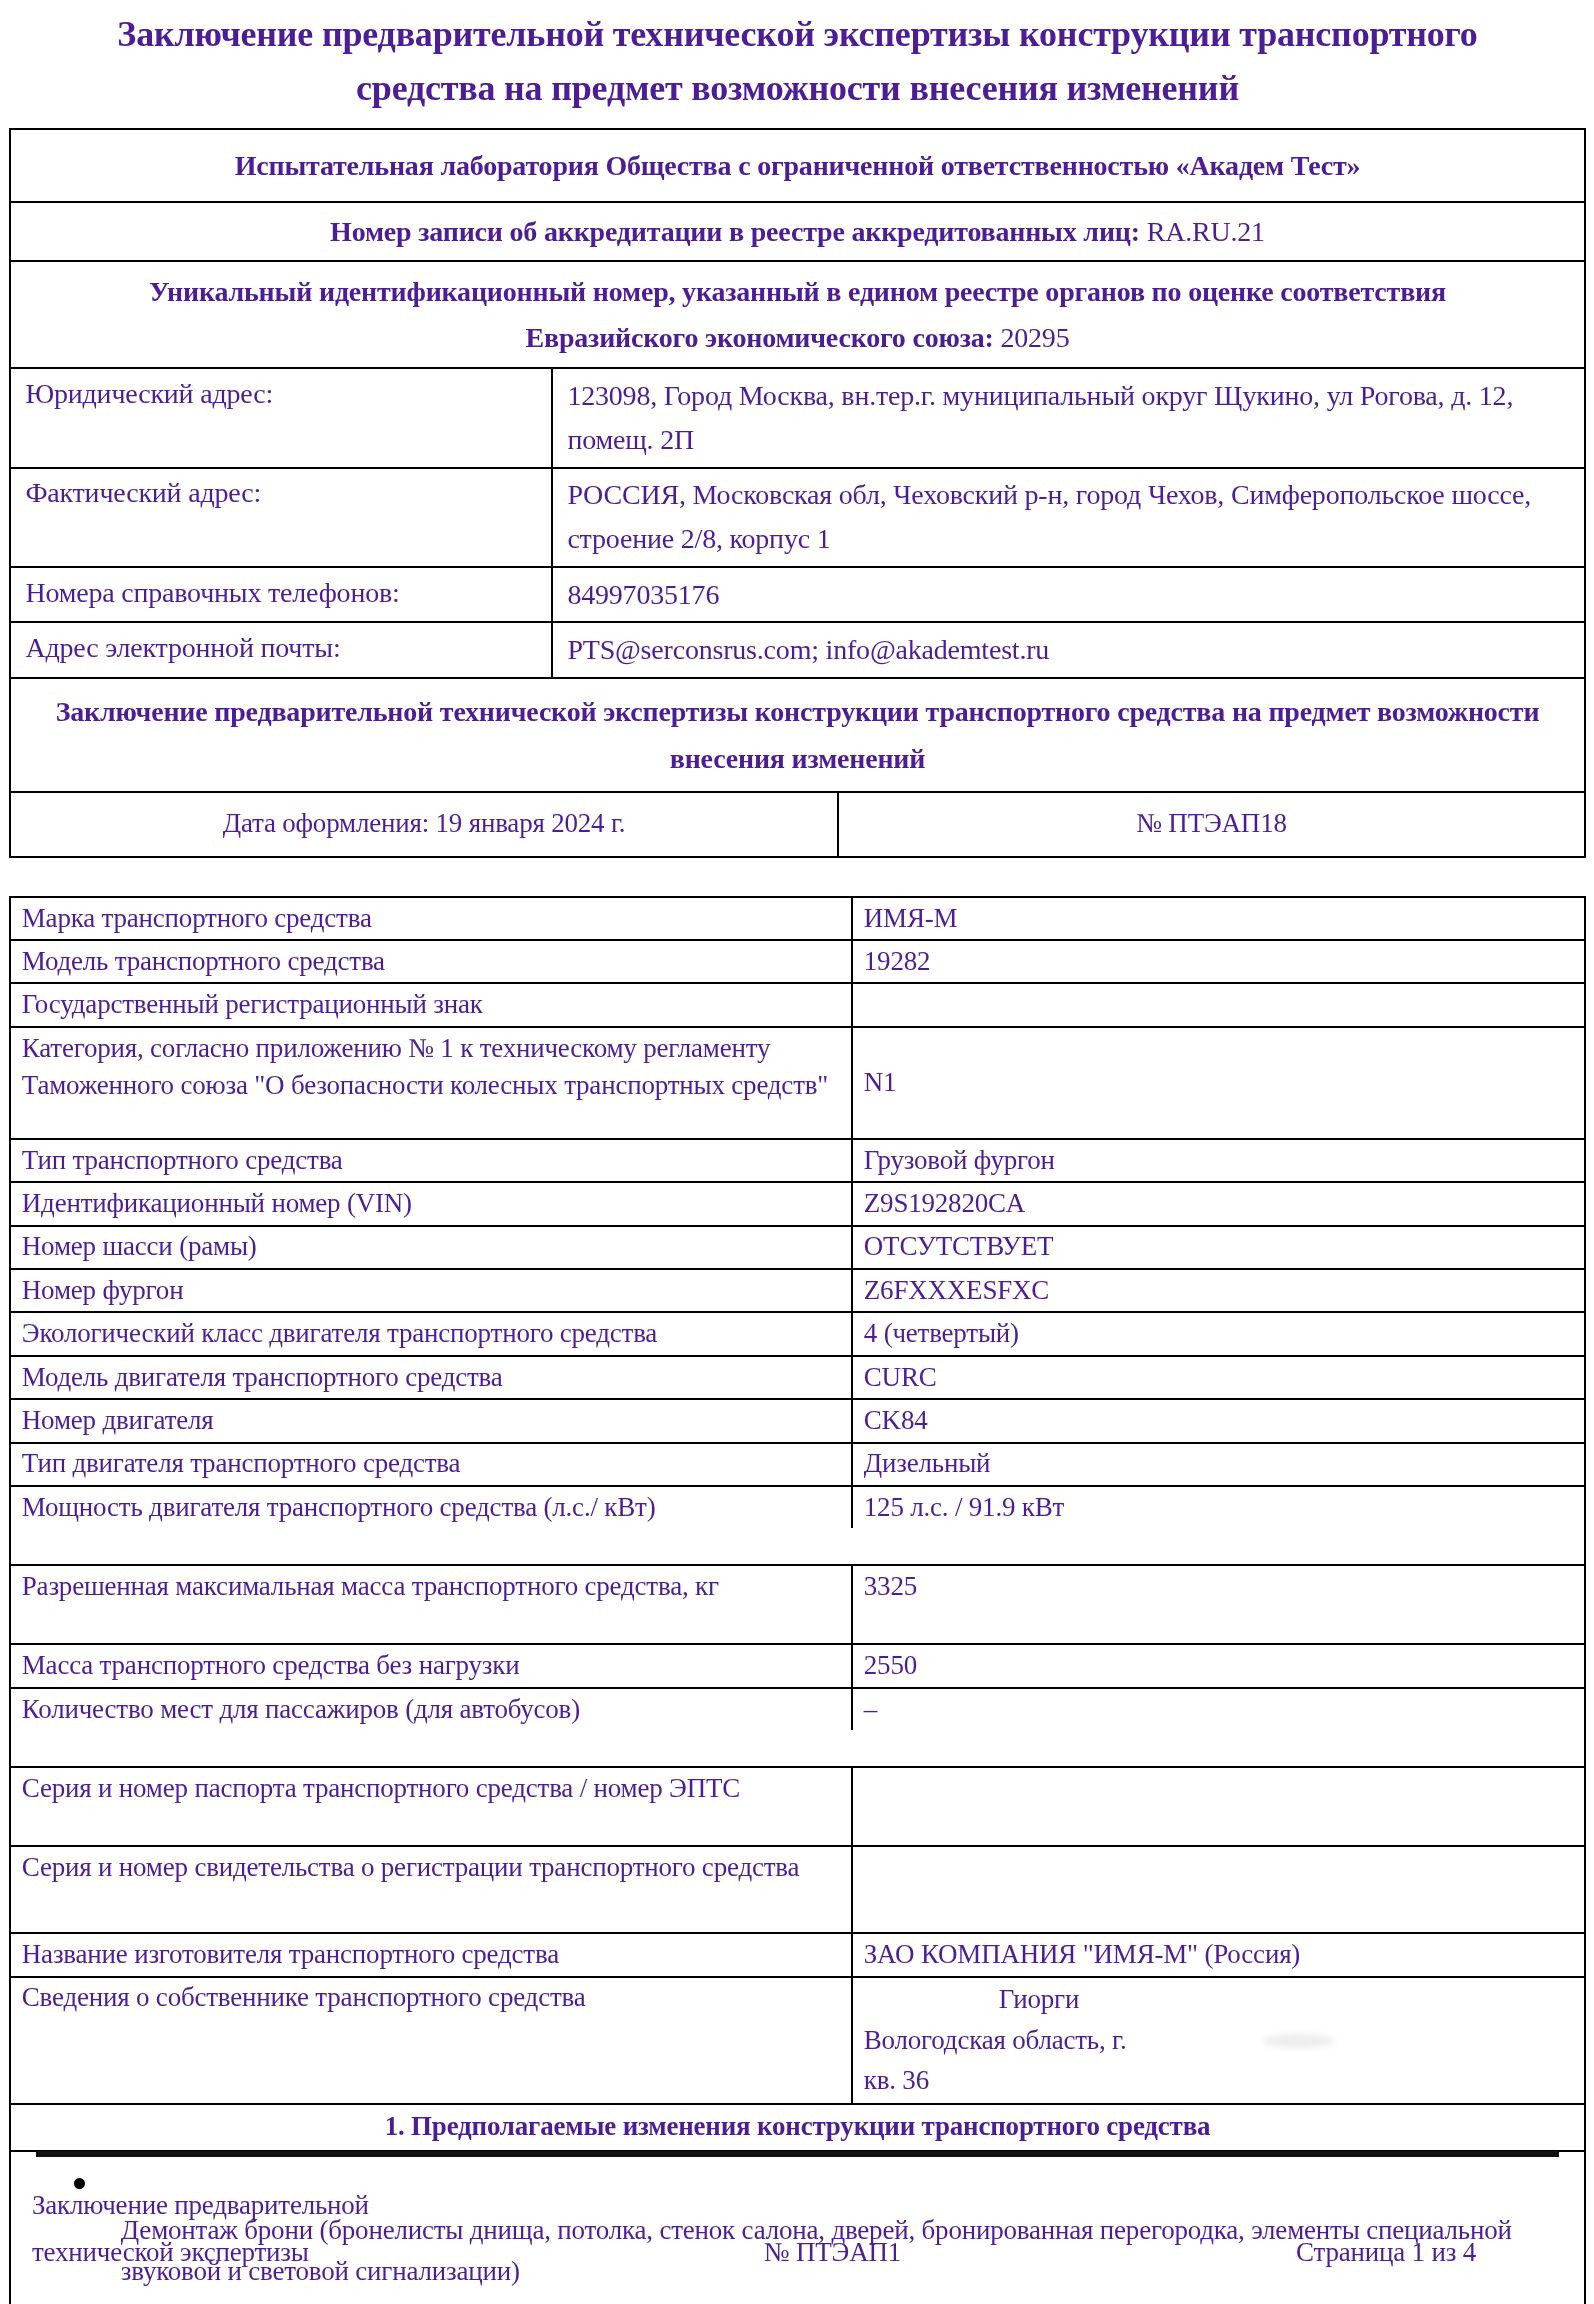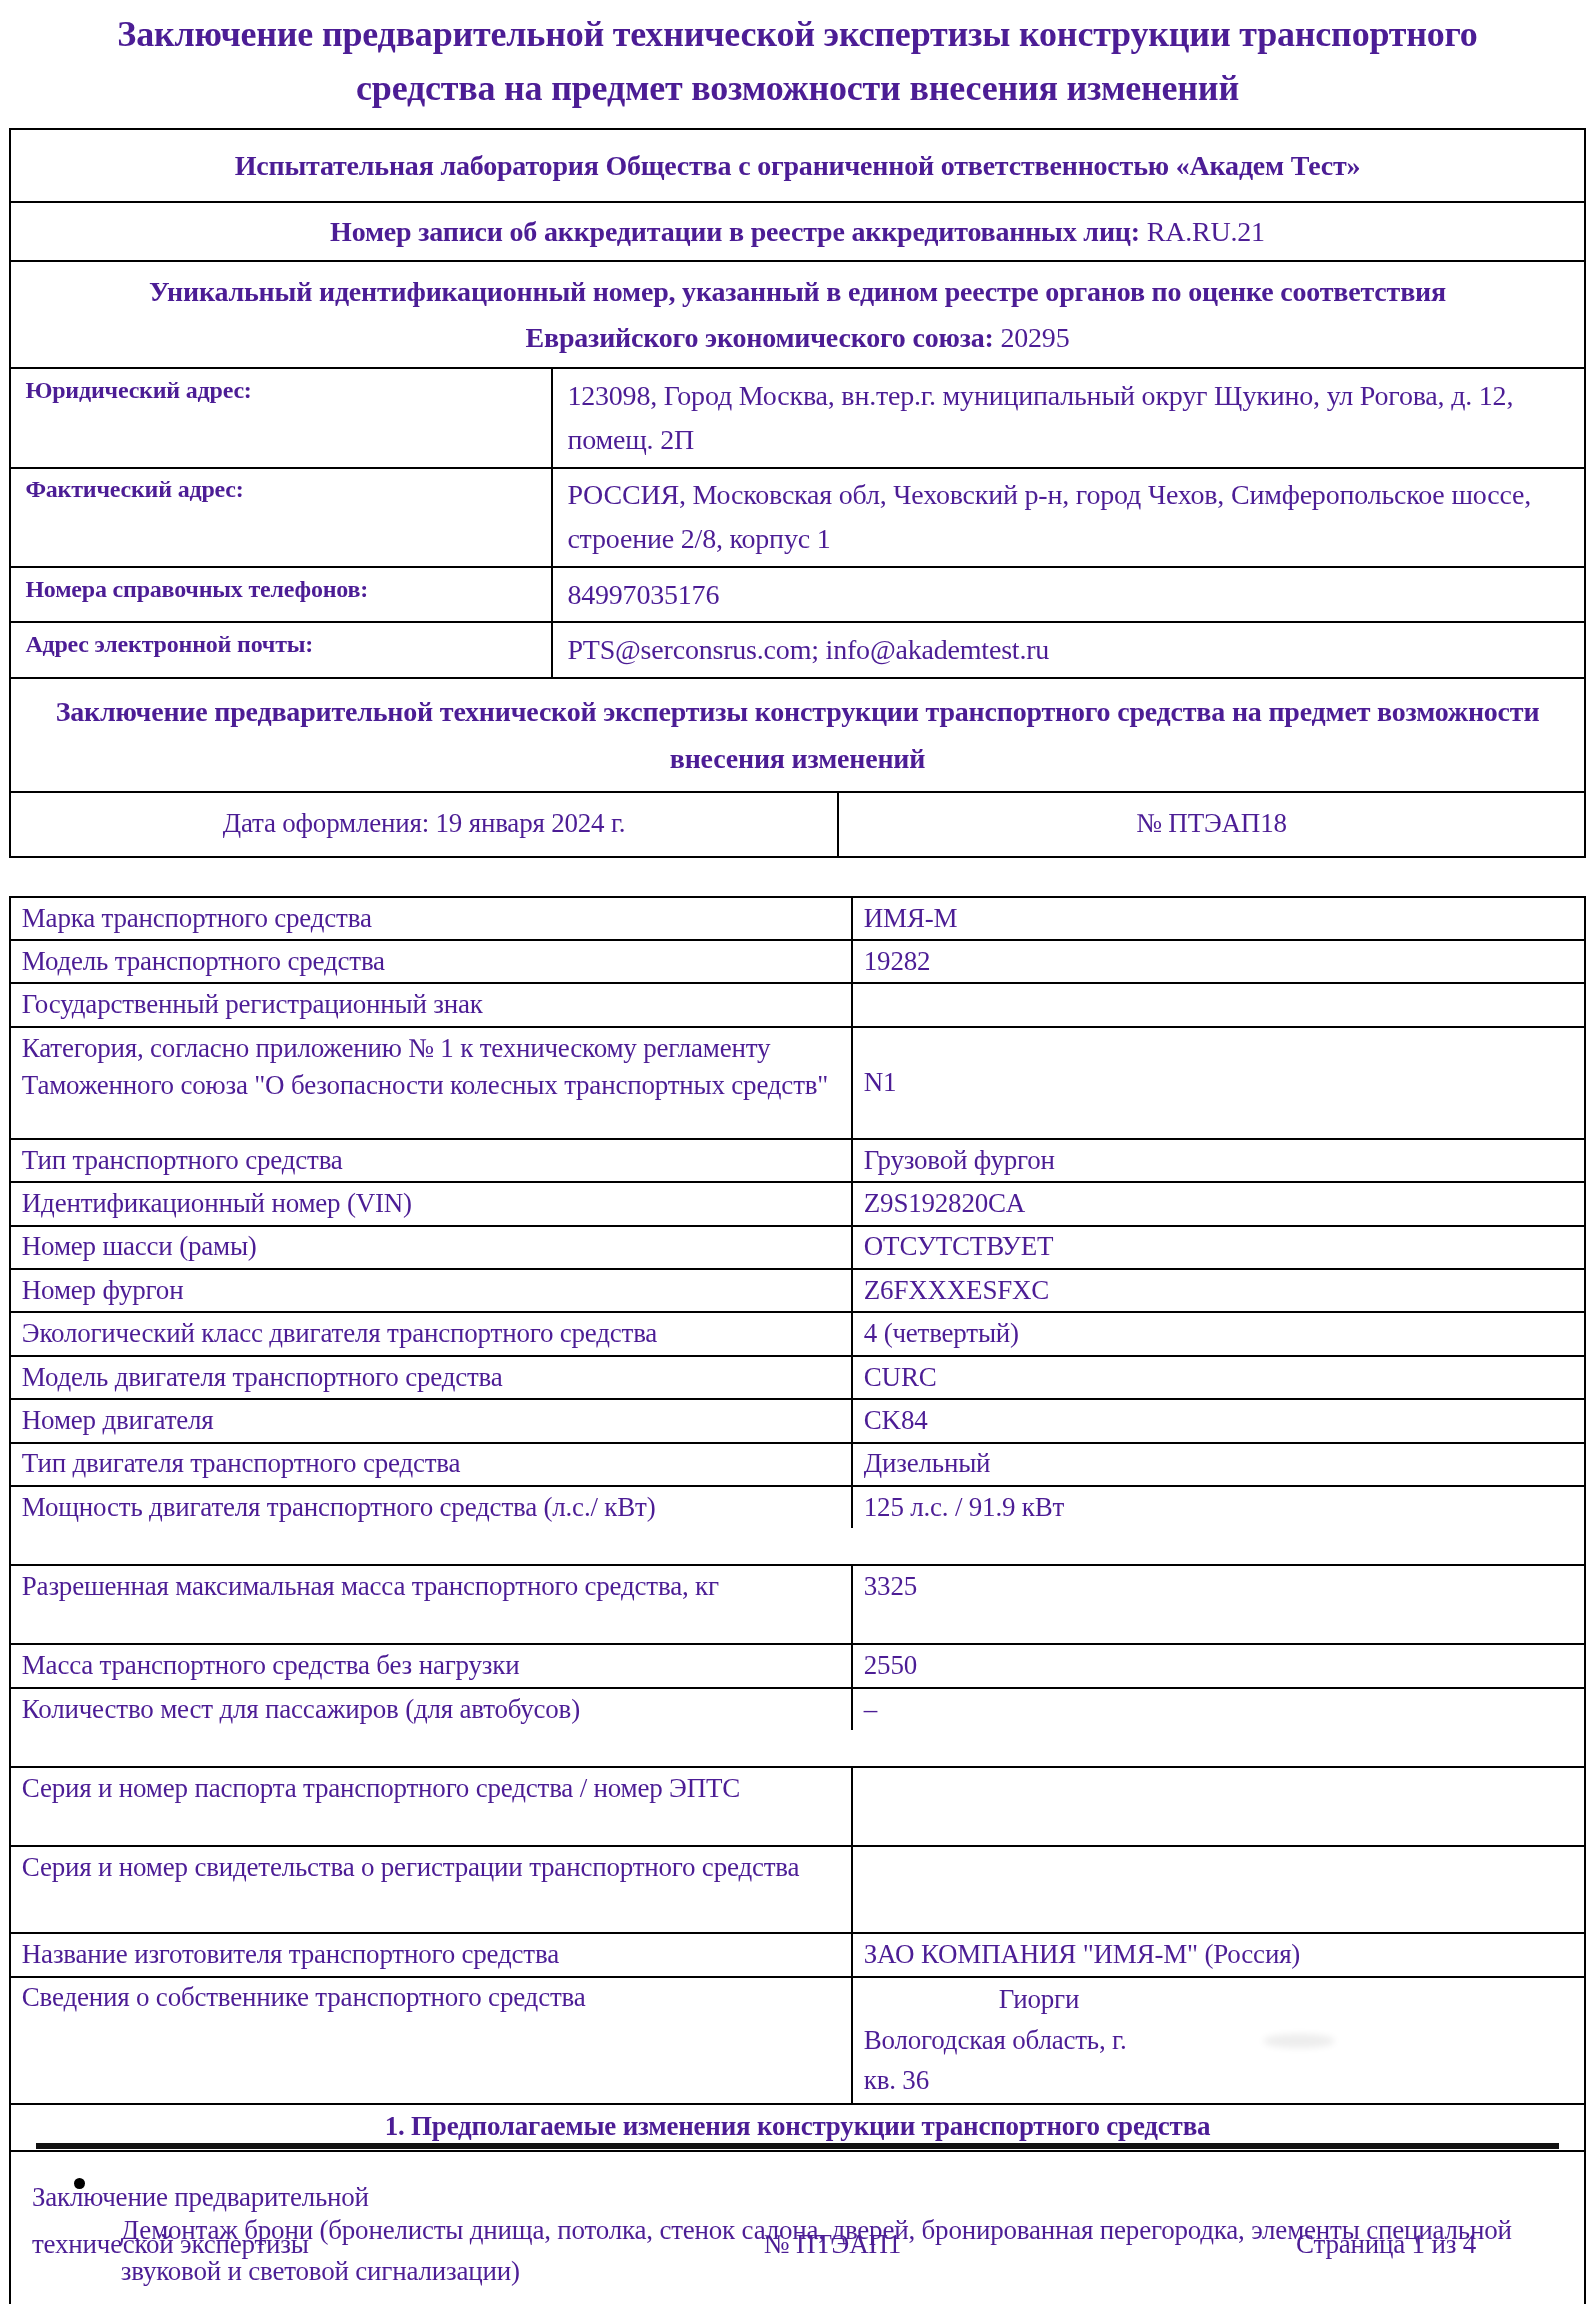--- a/index.html
+++ b/index.html
@@ -29,21 +29,21 @@
 
   
   .t1-span { width: 100%; text-align: center; font-size: 28px; border-radius: 18px; }
   .t1-lab    { font-weight: bold; padding: 16px 18px; }
   .t1-accr   { font-weight: bold; padding: 9px 18px; }
   .t1-unique { font-weight: bold; padding: 7.2px 54px; line-height: 1.62; }
   .val-normal { font-weight: normal; }
   .t1-label {
     flex: 0 0 auto; width: 542px; box-sizing: border-box;
     border-right: 2.7px solid #000;
-    font-weight: bold; font-size: 24px; padding: 4.5px 14.4px;
+    font-weight: normal; font-size: 28px; padding: 4.5px 14.4px;
   }
   .t1-value { flex: 1; font-size: 28px; padding: 4.5px 14.4px; line-height: 1.58; }
   .t1-concl { font-weight: bold; padding: 9px 36px; line-height: 1.68; }
   .t1-date-l {
     flex: 0 0 auto; width: 828px; box-sizing: border-box;
     border-right: 2.7px solid #000; text-align: center; padding: 12.6px 9px;
   }
   .t1-date-r { flex: 1; text-align: center; padding: 12.6px 9px; }
 
   
@@ -68,21 +68,21 @@
   .t2-sec { width: 100%; text-align: center; font-weight: bold; padding: 3.6px 9px; }
   .bullets { width: 100%; padding: 9px 0 10.8px 0; }
   .bullet-row { display: flex; padding: 3.6px 18px 3.6px 63px; line-height: 1.5; }
   .bullet-dot {
     flex: 0 0 auto; width: 10.8px; height: 10.8px; margin-top: 13.5px;
     background: #000; border-radius: 50%;
   }
   .bullet-text { padding-left: 36px; margin-top: 46px; }
 
   
-  .footer { position: absolute; left: 0; right: 0; bottom: 16px; }
+  .footer { position: absolute; left: 0; right: 0; bottom: 8px; }
   .footer-rule { height: 5.4px; background: #111; margin: 0 36px; }
   .footer-cols {
     display: flex; justify-content: space-between; align-items: flex-end;
     padding: 25px 119px 20px 32px; line-height: 1.75;
   }
   .footer-left { }
   .footer-center, .footer-right { white-space: nowrap; }
 </style>
 </head>
 <body>

